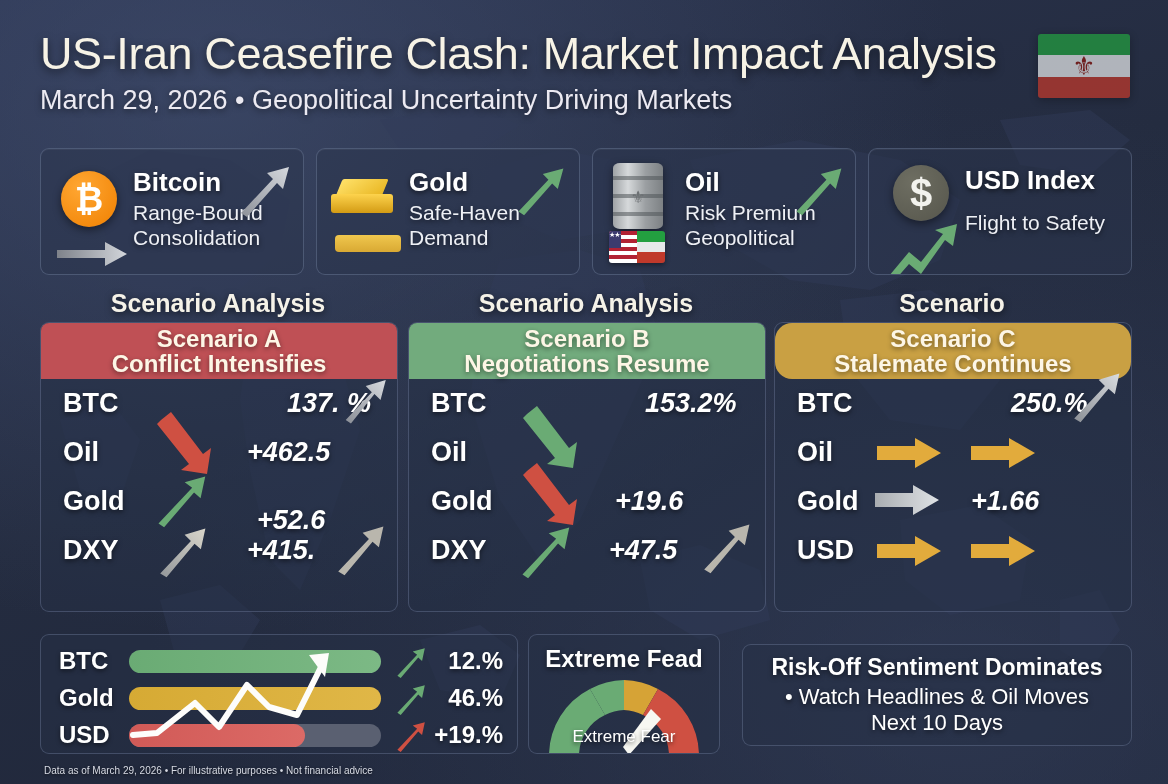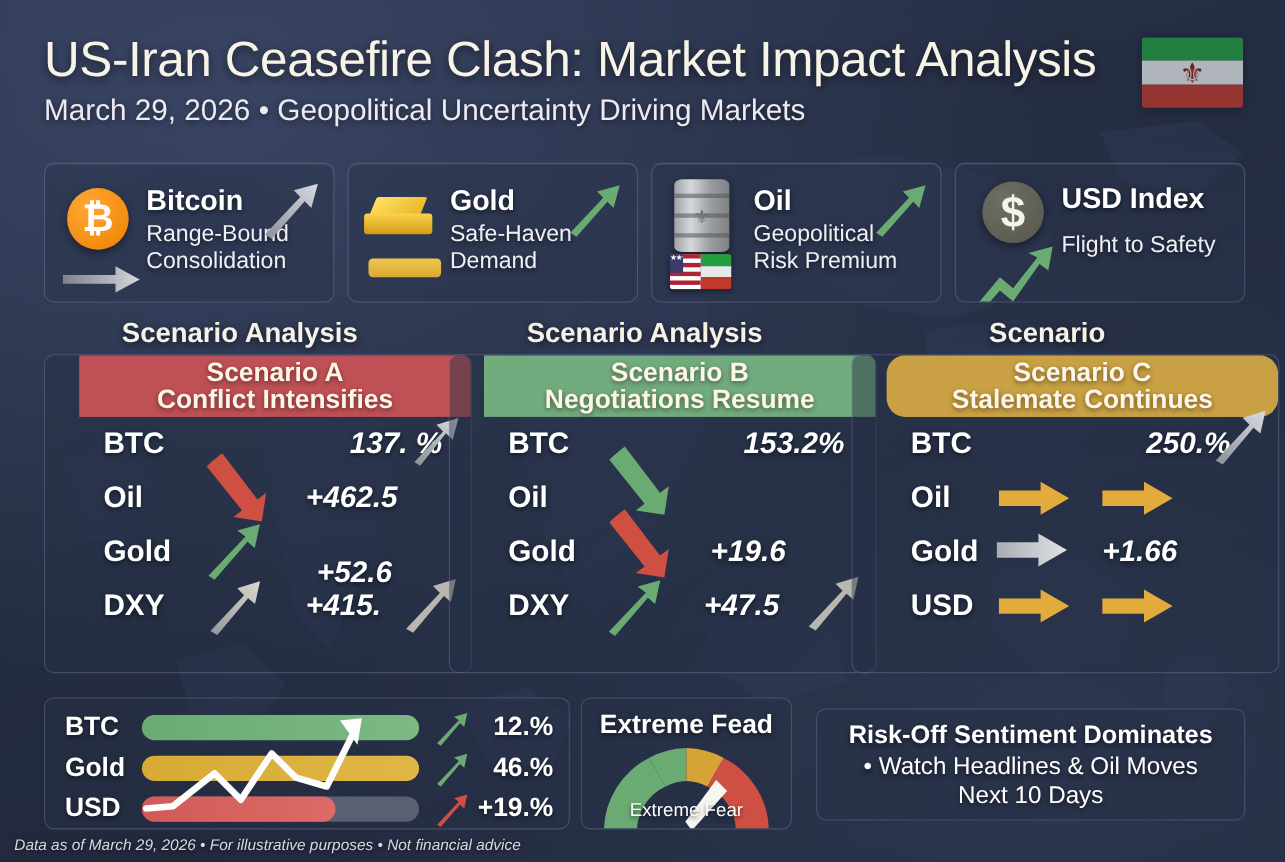--- a/index.html
+++ b/index.html
@@ -122,21 +122,20 @@
 
   
   .sect-title{
     position:absolute;top:289px;font-size:25px;font-weight:bold;
     color:#f5f2e8;text-shadow:0 2px 7px rgba(0,0,0,.6);text-align:center;
   }
   .scen{
     position:absolute;top:322px;border-radius:9px;overflow:hidden;
     background:rgba(38,48,70,.46);
     border:1px solid rgba(150,165,200,.28);
-    padding-left:31px;
   }
   .scen-head{
     height:56px;display:flex;flex-direction:column;align-items:center;justify-content:center;
     line-height:1.05;text-shadow:0 2px 5px rgba(0,0,0,.45);
   }
   .scen-head .l1{font-size:24px;font-weight:bold;color:#fdf6e6;}
   .scen-head .l2{font-size:24px;font-weight:bold;color:#fdf6e6;}
   .scen-body{position:relative;height:232px;}
   .srow{
     position:absolute;left:0;right:0;height:49px;display:flex;align-items:center;
@@ -182,23 +181,22 @@
     border-radius:9px;background:rgba(38,48,70,.50);
     border:1px solid rgba(150,165,200,.28);
     display:flex;flex-direction:column;align-items:center;justify-content:center;
     text-align:center;
   }
   .tk1{font-size:23px;font-weight:bold;color:#fff;text-shadow:0 2px 5px rgba(0,0,0,.55);}
   .tk2{font-size:22px;color:#fff;margin-top:3px;text-shadow:0 2px 5px rgba(0,0,0,.55);}
   .tk3{font-size:22px;color:#fff;text-shadow:0 2px 5px rgba(0,0,0,.55);}
 
   .footer{
-    position:absolute;left:13px;bottom:8px;font-size:14px;color:#d7dae3;
+    position:absolute;left:44px;bottom:8px;font-size:10px;color:#d7dae3;
     text-shadow:0 1px 3px rgba(0,0,0,.6);
-    font-style:italic;
   }
 </style>
 </head>
 <body>
 
 <div id="stage">
 
   <svg id="worldmap" viewBox="0 0 1168 784" preserveAspectRatio="none">
     <g fill="#323c5a">
       <path d="M90 180 L150 150 L230 160 L290 200 L280 250 L230 300 L200 290 L170 330 L140 300 L110 250 Z"></path>
@@ -298,22 +296,22 @@
           <div class="canton">★★★</div>
         </div>
         <div class="flag-ir">
           <div class="band b-green"></div>
           <div class="band b-white"></div>
           <div class="band b-red"></div>
         </div>
       </div>
       <div class="card-name">Oil</div>
       <div class="card-sub">
+        <div>Risk Premium</div>
         <div>Geopolitical</div>
-        <div>Risk Premium</div>
       </div>
       <div class="arrow" style="right:8px;top:12px;">
         <svg width="58" height="58" viewBox="0 0 62 62">
           <path d="M8 54 L40 20 L34 14 L56 8 L50 30 L44 24 L14 58 Z" fill="#6aab74"></path>
         </svg>
       </div>
     </div>
 
     <div class="card">
       <div class="ico" style="left:24px;top:16px;">

